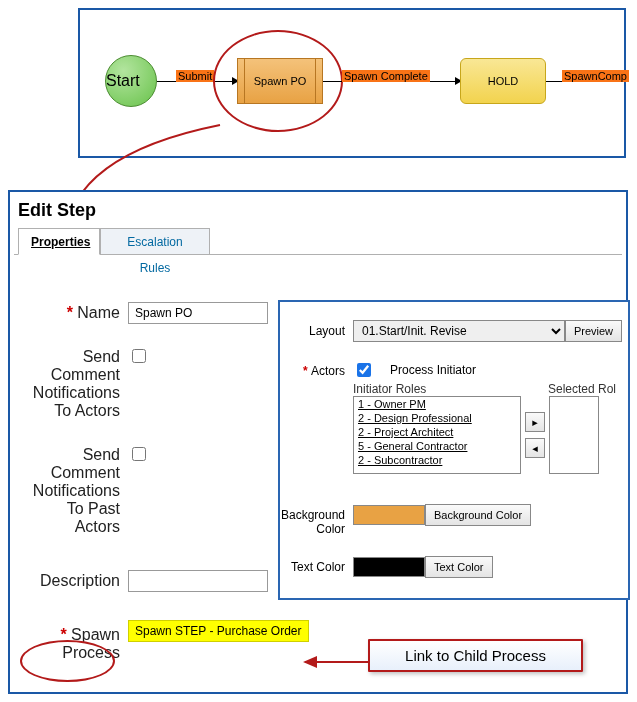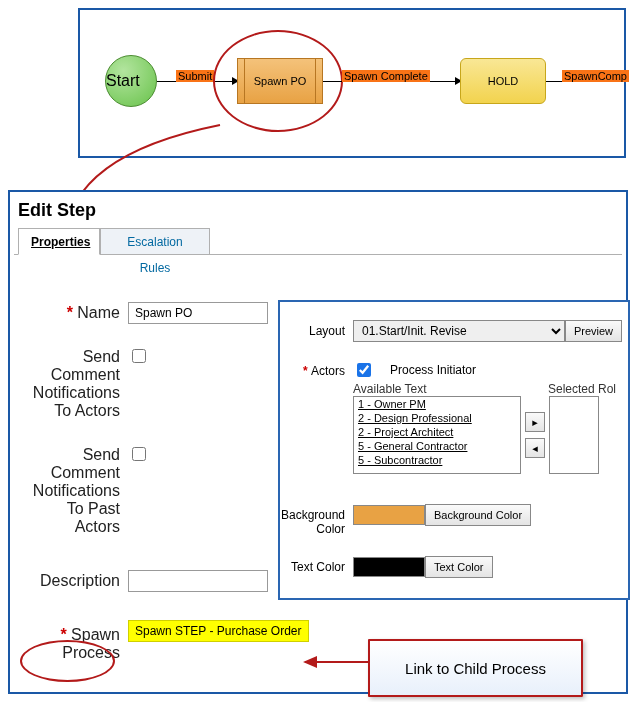--- a/index.html
+++ b/index.html
@@ -184,21 +184,21 @@
     width: 95px; height: 42px;
     border: 2px solid #b31a1a;
     border-radius: 50%;
     pointer-events: none;
   }
 
   
   .callout-box {
     position: absolute;
     left: 368px; top: 639px;
-    width: 215px; height: 58px;
+    width: 215px; height: 33px;
     border: 2px solid #b31a1a;
     border-radius: 1px;
     background: linear-gradient(#fff, #e8f0fb);
     display: flex; align-items: center; justify-content: center;
     font-size: 15px; color: #000;
     box-shadow: 2px 2px 4px rgba(0,0,0,0.25);
   }
   .callout-arrow {
     position: absolute;
     left: 300px; top: 652px;
@@ -379,30 +379,30 @@
   </div>
 
   <div class="orow" style="margin-top:12px">
     <div class="olabel"><span class="req">* </span><span>Actors</span></div>
     <div class="actors-block">
       <div class="pi-row">
         <input type="checkbox" checked="" style="">
         <span>Process Initiator</span>
       </div>
       <div class="roles-header">
-        <span>Available Text</span>
+        <span>Initiator Roles</span>
         <span>Selected Rol</span>
       </div>
       <div class="roles-layout">
         <div class="roles-list">
           <div>1 - Owner PM</div>
           <div>2 - Design Professional</div>
           <div>2 - Project Architect</div>
           <div>5 - General Contractor</div>
-          <div>5 - Subcontractor</div>
+          <div>2 - Subcontractor</div>
         </div>
         <div class="move-btns">
           <div class="move-btn">▸</div>
           <div class="move-btn">◂</div>
         </div>
         <div class="selected-list"></div>
       </div>
     </div>
   </div>
 

